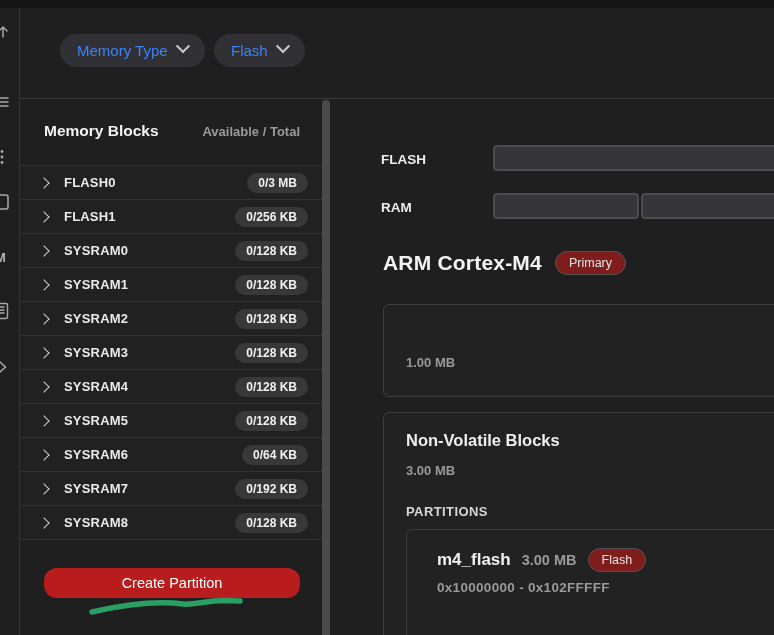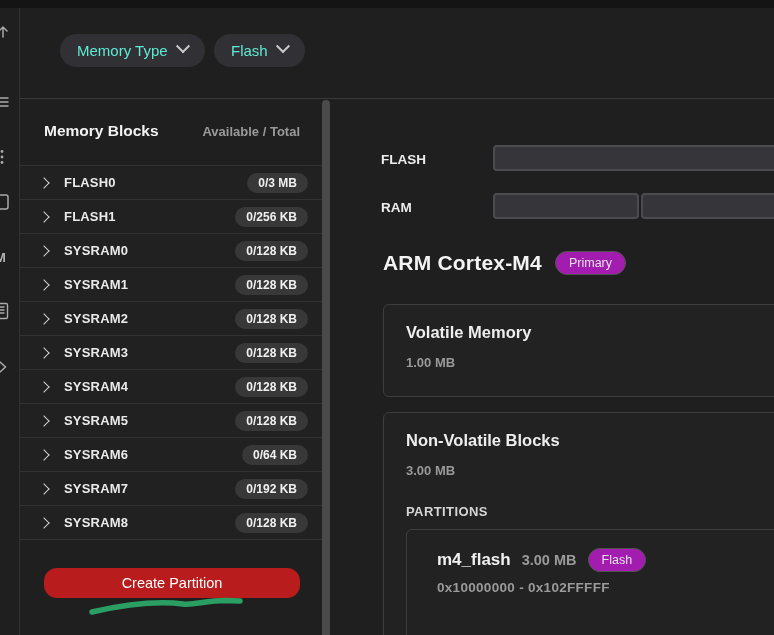--- a/index.html
+++ b/index.html
@@ -9,21 +9,21 @@
     font-family:"Liberation Sans",sans-serif;
   }
   .top-strip{position:absolute;top:0;left:0;width:774px;height:8px;background:#141414;}
   
   .mini-rail{position:absolute;top:8px;left:0;width:19px;height:627px;border-right:1px solid #333;}
   .rail-icon{position:absolute;left:-7px;width:18px;height:18px;display:block;}
   .rail-icon svg{display:block;}
   
   .pill-btn{
     position:absolute;height:33px;border-radius:17px;background:#313135;
-    color:#5eead4;display:flex;align-items:center;gap:10px;padding:0 17px;
+    color:#3b82f6;display:flex;align-items:center;gap:10px;padding:0 17px;
     font-size:15px;box-sizing:border-box;
   }
   .chev-down{width:8px;height:8px;border-right:2px solid #c8c8c8;border-bottom:2px solid #c8c8c8;
     transform:rotate(45deg) translate(-2px,-2px);margin-top:-3px;}
   
   .hdr-divider{position:absolute;top:98px;left:20px;width:754px;height:1px;background:#3a3a3a;}
   
   .left-panel{position:absolute;left:20px;top:99px;width:302px;height:536px;}
   .panel-head{position:relative;height:66px;}
   .panel-title{position:absolute;left:24px;top:23px;font-size:15.5px;font-weight:bold;color:#f2f2f2;}
@@ -40,21 +40,21 @@
     border:none;border-radius:13px;color:#fff;font-size:14.5px;font-family:inherit;cursor:pointer;}
   .annotation{position:absolute;left:68px;top:497px;pointer-events:none;}
   
   .scroll-thumb{position:absolute;left:322px;top:100px;width:8px;height:540px;background:#4a4a4a;border-radius:4px;}
   
   .right-content{position:absolute;left:340px;top:98px;width:434px;height:537px;}
   .mem-label{position:absolute;font-size:13.5px;font-weight:bold;color:#ececec;}
   .mem-bar{position:absolute;height:22px;background:#35353a;border:2px solid #4b4b50;border-radius:4px;box-sizing:content-box;}
   .core-heading{position:absolute;left:43px;top:153px;display:flex;align-items:center;gap:13px;}
   .core-title{font-size:21px;font-weight:bold;color:#f3f3f3;letter-spacing:.2px;}
-  .tag-pill{border:1px solid #525252;background:#a21caf;border-radius:13px;padding:4px 13px;
+  .tag-pill{border:1px solid #525252;background:#7f1d1d;border-radius:13px;padding:4px 13px;
     font-size:12.5px;color:#e3e3e3;white-space:nowrap;}
   .card{position:absolute;left:43px;background:#222222;border:1px solid #3e3e3e;border-radius:6px;box-sizing:border-box;}
   .card-title{position:absolute;left:22px;font-size:16.5px;font-weight:bold;color:#eeeeee;}
   .card-size{position:absolute;left:22px;font-size:13px;font-weight:bold;color:#999999;}
   .partitions-hdr{position:absolute;left:22px;font-size:13px;font-weight:bold;color:#d6d6d6;letter-spacing:.4px;}
   .part-card{position:absolute;left:22px;top:116px;width:396px;height:200px;
     border:1px solid #3e3e3e;border-radius:6px;background:#222222;box-sizing:border-box;}
   .part-name-row{position:absolute;left:30px;top:18px;display:flex;align-items:center;gap:11px;justify-content:center;}
   .part-name{font-size:17px;font-weight:bold;color:#f0f0f0;}
   .part-size{font-size:14.5px;font-weight:bold;color:#9a9a9a;}
@@ -197,21 +197,20 @@
   <span class="mem-label" style="left:41px;top:102px">RAM</span>
   <div class="mem-bar" style="left:153px;top:95px;width:142px"></div>
   <div class="mem-bar" style="left:301px;top:95px;width:190px"></div>
 
   <div class="core-heading">
     <span class="core-title">ARM Cortex-M4</span>
     <span class="tag-pill">Primary</span>
   </div>
 
   <div class="card" style="top:206px;width:430px;height:93px">
-    <span class="card-title" style="top:18px">Volatile Memory</span>
     <span class="card-size" style="top:50px">1.00 MB</span>
   </div>
 
   <div class="card" style="top:314px;width:430px;height:330px">
     <span class="card-title" style="top:18px">Non-Volatile Blocks</span>
     <span class="card-size" style="top:50px">3.00 MB</span>
     <span class="partitions-hdr" style="top:91px">PARTITIONS</span>
     <div class="part-card">
       <div class="part-name-row">
         <span class="part-name">m4_flash</span>

